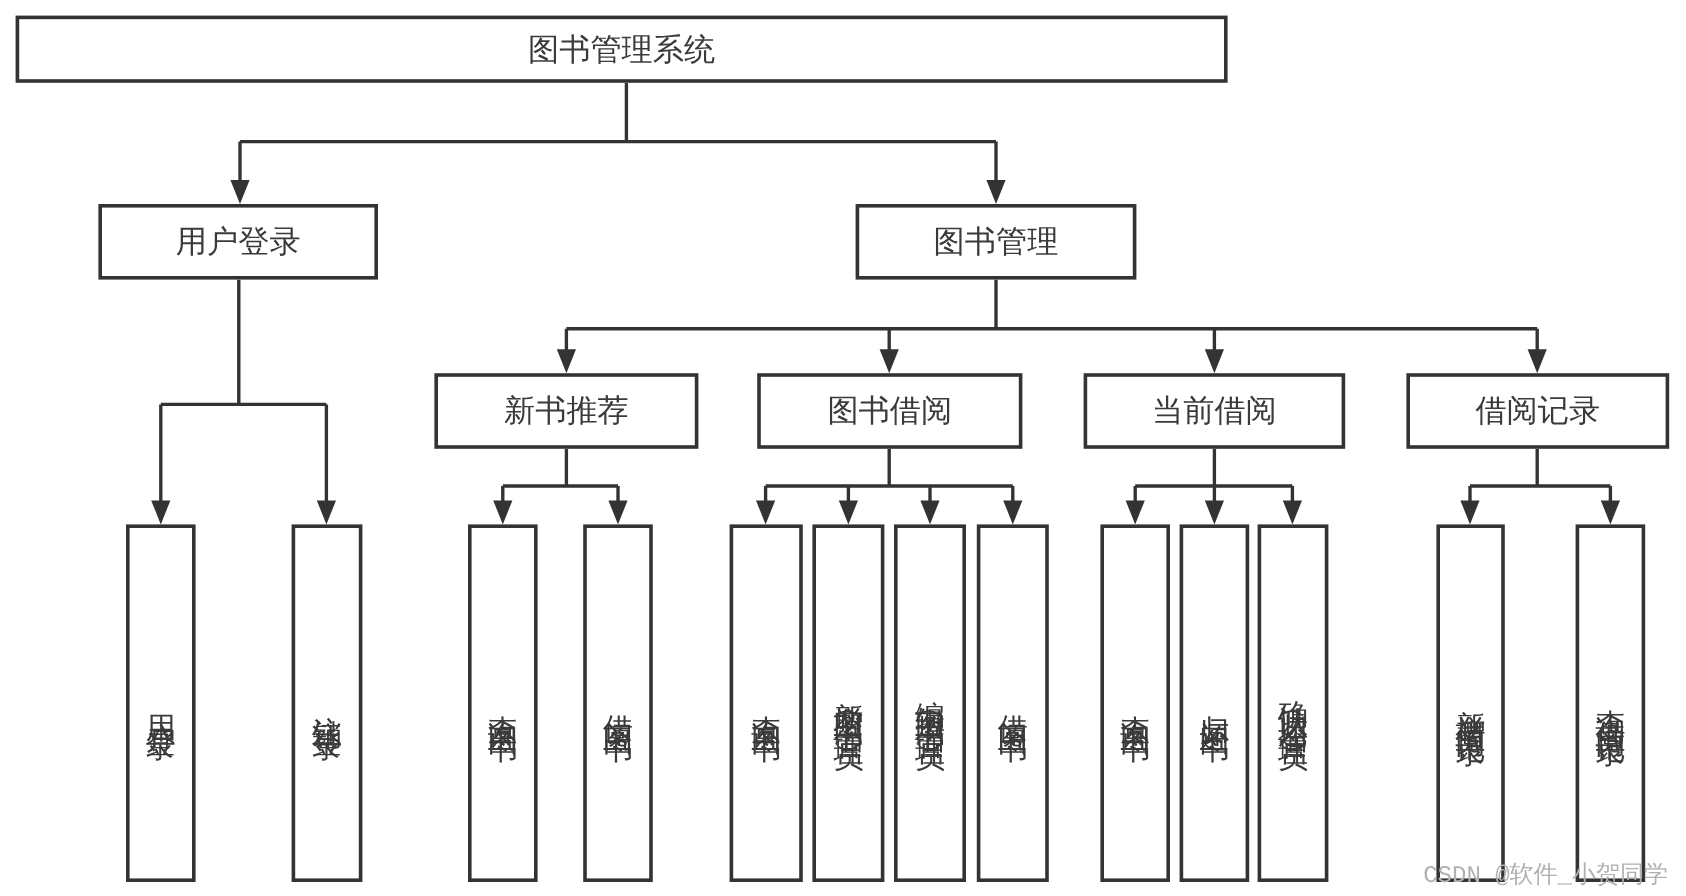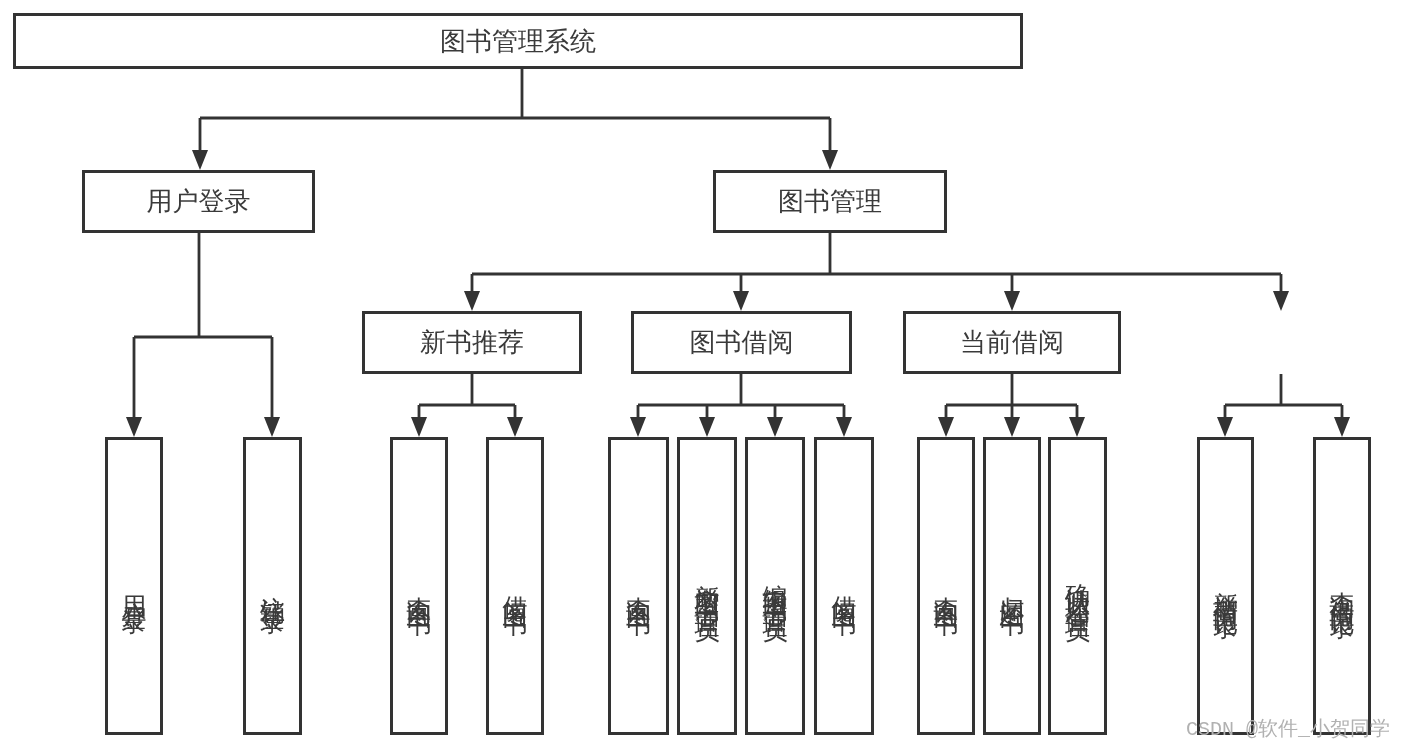--- a/index.html
+++ b/index.html
@@ -93,20 +93,23 @@
 
   <div class="hbox" style="left:362px;top:311px;width:220px;height:63px;">
     <span>新书推荐</span>
   </div>
   <div class="hbox" style="left:631px;top:311px;width:221px;height:63px;">
     <span>图书借阅</span>
   </div>
   <div class="hbox" style="left:903px;top:311px;width:218px;height:63px;">
     <span>当前借阅</span>
   </div>
+  <div class="hbox" style="left:1172px;top:311px;width:219px;height:63px;">
+    <span>借阅记录</span>
+  </div>
 
   <div class="vbox" style="left:105px;width:58px;">
     <span class="vtext">用户登录</span>
   </div>
   <div class="vbox" style="left:243px;width:59px;">
     <span class="vtext">注销登录</span>
   </div>
 
   <div class="vbox" style="left:390px;width:58px;">
     <span class="vtext">查询图书</span>

